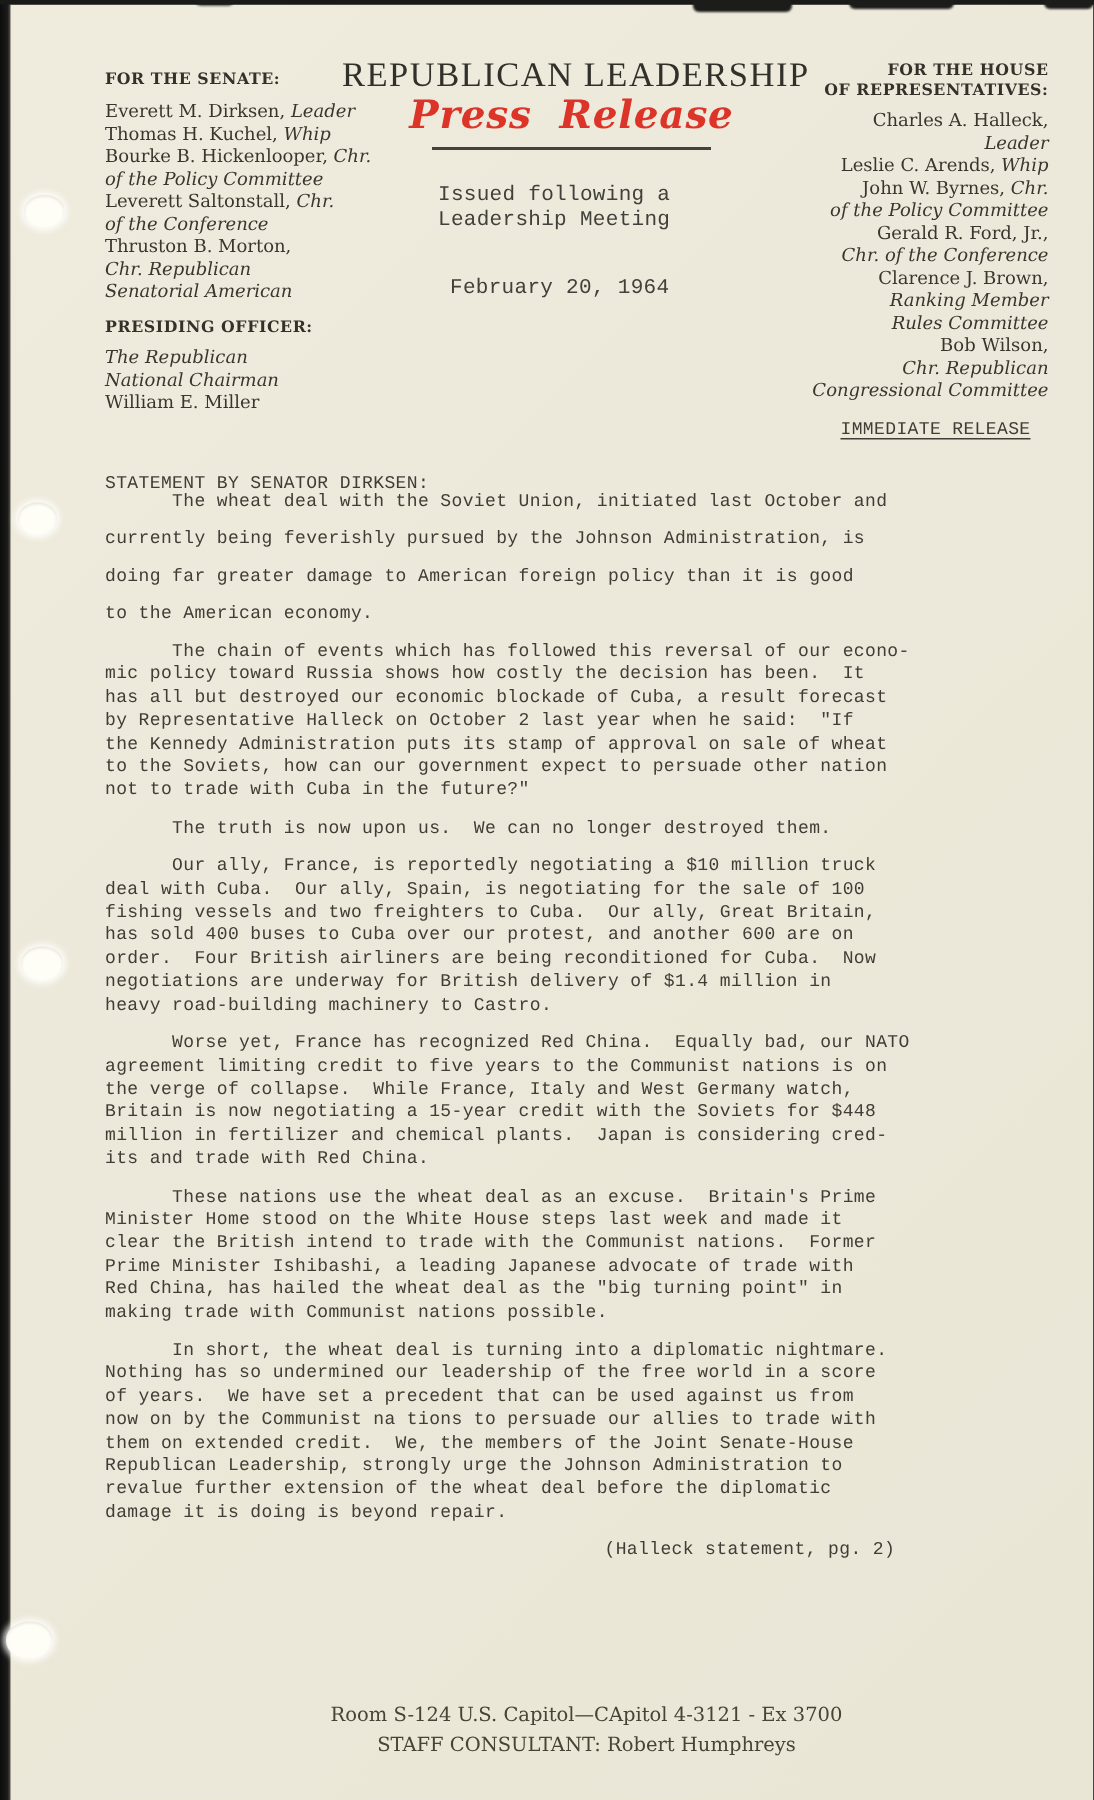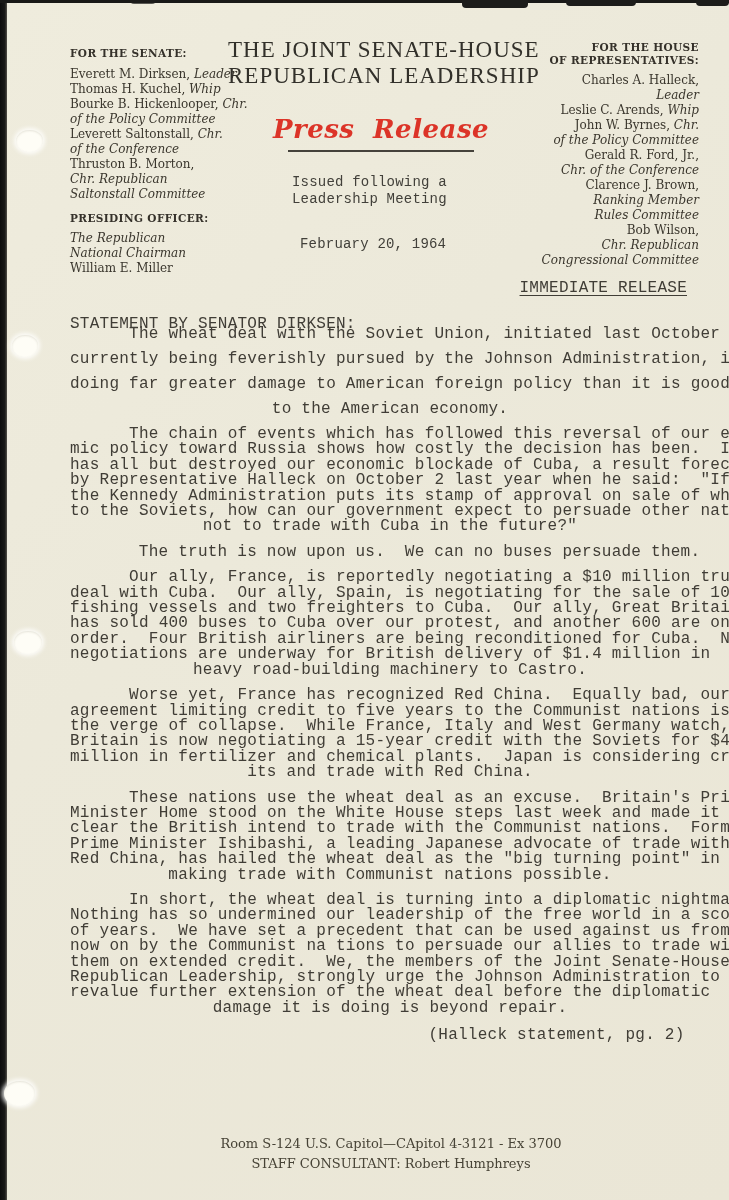--- a/index.html
+++ b/index.html
@@ -55,21 +55,21 @@
   .masthead {
     position: absolute; left: 222px; top: 34px; width: 306px;
     text-align: center; color: #32302a;
   }
   .masthead-line {
     font-family: "Liberation Serif", serif;
     font-size: 23px; line-height: 26px; letter-spacing: 1px;
     white-space: nowrap;
   }
   .press-release {
-    margin-top: 26px;
+    margin-top: 0;
     font-family: "DejaVu Serif", serif;
     font-style: italic; font-weight: bold;
     font-size: 26px; line-height: 28px;
     word-spacing: 9px; letter-spacing: 0.5px;
   }
   .rule {
     width: 186px; height: 2px; margin: 7px auto 0 auto;
     background: #45423b;
   }
   .issued {
@@ -81,23 +81,22 @@
   .date-line {
     margin-top: 29px; text-align: left; padding-left: 72px;
     font-family: "Liberation Mono", monospace;
     font-size: 14px; letter-spacing: 0.2px; color: #42403a;
     white-space: nowrap;
   }
 
   
   .tw {
     font-family: "Liberation Mono", monospace;
-    font-size: 16px; letter-spacing: 0.25px;
+    font-size: 12px; letter-spacing: 0.25px;
     color: #403d36;
-    text-align: center;
   }
   .release-notice {
     position: absolute; top: 276px; right: 42px;
     text-decoration: underline; text-underline-offset: 3px;
     white-space: nowrap;
   }
   .statement-heading {
     position: absolute; top: 312px; left: 64px;
     text-underline-offset: 3px;
     white-space: nowrap;
@@ -130,32 +129,31 @@
     <div class="roster-title">FOR THE SENATE:</div>
     <div id="senate-list">
         <div class="rline"><span>Everett M. Dirksen, </span><em>Leader</em></div>
         <div class="rline"><span>Thomas H. Kuchel, </span><em>Whip</em></div>
         <div class="rline"><span>Bourke B. Hickenlooper, </span><em>Chr.</em></div>
         <div class="rline"><em>of the Policy Committee</em></div>
         <div class="rline"><span>Leverett Saltonstall, </span><em>Chr.</em></div>
         <div class="rline"><em>of the Conference</em></div>
         <div class="rline"><span>Thruston B. Morton,</span></div>
         <div class="rline"><em>Chr. Republican</em></div>
-        <div class="rline"><em>Saltonstall Committee</em></div>
+        <div class="rline"><em>Senatorial American</em></div>
       </div>
     <div class="roster-title gap">PRESIDING OFFICER:</div>
     <div id="presiding-list">
         <div class="rline"><em>The Republican</em></div>
         <div class="rline"><em>National Chairman</em></div>
         <div class="rline"><span>William E. Miller</span></div>
       </div>
   </div>
 
   <div class="masthead">
-    <div class="masthead-line">THE JOINT SENATE-HOUSE</div>
     <div class="masthead-line">REPUBLICAN LEADERSHIP</div>
     <div class="press-release" id="press-release" style="color: rgb(220, 52, 40);">Press Release</div>
     <div class="rule"></div>
     <div class="issued">Issued following a
 Leadership Meeting</div>
     <div class="date-line">February 20, 1964</div>
   </div>
 
   <div class="roster right">
     <div class="roster-title">
@@ -188,21 +186,21 @@
 currently being feverishly pursued by the Johnson Administration, is
 doing far greater damage to American foreign policy than it is good
 to the American economy.</div>
         <div class="para">      The chain of events which has followed this reversal of our econo-
 mic policy toward Russia shows how costly the decision has been.  It
 has all but destroyed our economic blockade of Cuba, a result forecast
 by Representative Halleck on October 2 last year when he said:  "If
 the Kennedy Administration puts its stamp of approval on sale of wheat
 to the Soviets, how can our government expect to persuade other nation
 not to trade with Cuba in the future?"</div>
-        <div class="para">      The truth is now upon us.  We can no buses persuade them.</div>
+        <div class="para">      The truth is now upon us.  We can no longer destroyed them.</div>
         <div class="para">      Our ally, France, is reportedly negotiating a $10 million truck
 deal with Cuba.  Our ally, Spain, is negotiating for the sale of 100
 fishing vessels and two freighters to Cuba.  Our ally, Great Britain,
 has sold 400 buses to Cuba over our protest, and another 600 are on
 order.  Four British airliners are being reconditioned for Cuba.  Now
 negotiations are underway for British delivery of $1.4 million in
 heavy road-building machinery to Castro.</div>
         <div class="para">      Worse yet, France has recognized Red China.  Equally bad, our NATO
 agreement limiting credit to five years to the Communist nations is on
 the verge of collapse.  While France, Italy and West Germany watch,

